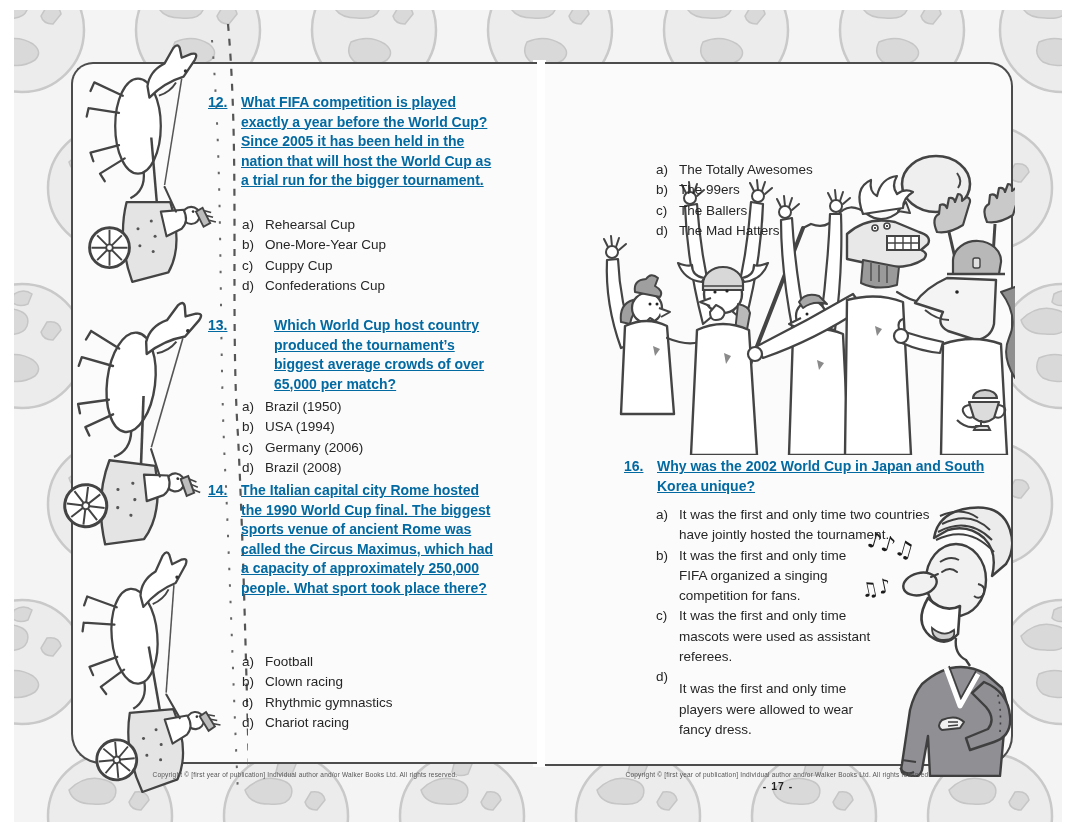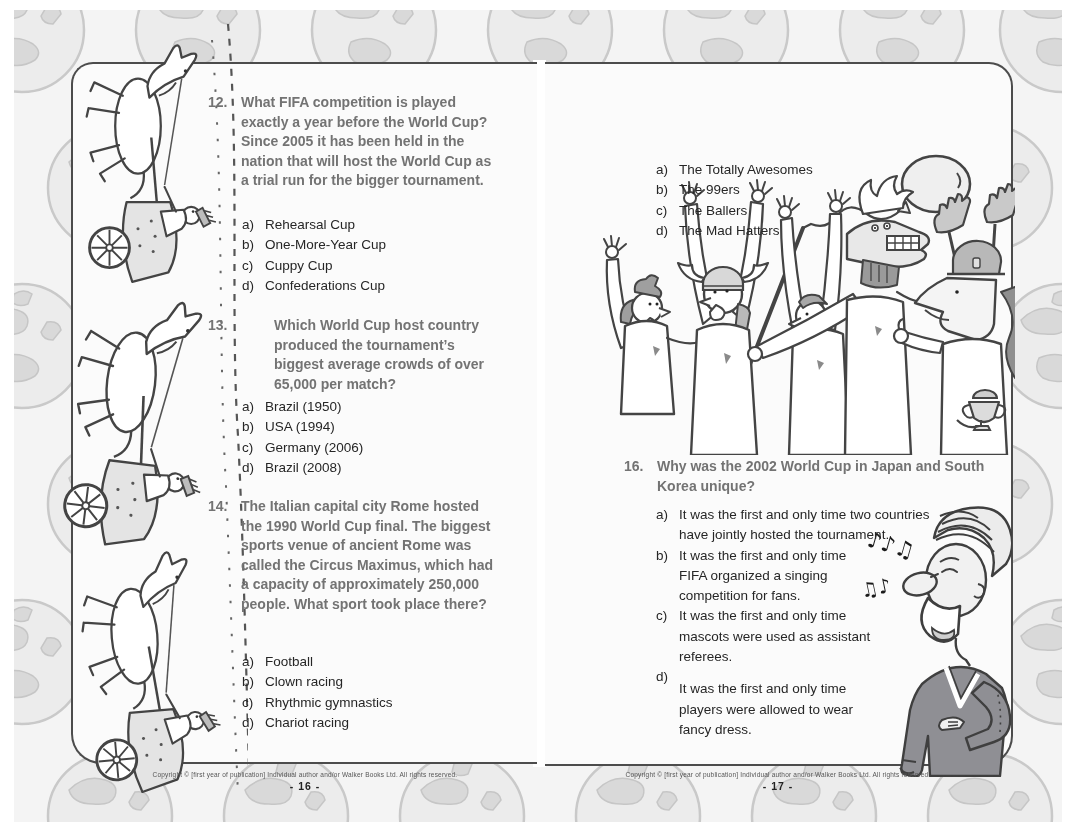--- a/index.html
+++ b/index.html
@@ -4,21 +4,21 @@
 <style>
   * { margin:0; padding:0; box-sizing:border-box; }
   body { background:#ffffff; font-family:"Liberation Sans", sans-serif; }
   .canvas { position:relative; width:1076px; height:838px; background:#ffffff; overflow:hidden; }
   .bg-pattern { position:absolute; left:14px; top:10px; }
   .gutter { position:absolute; left:533px; top:60px; width:13px; height:707px; background:#ffffff; }
   .page { position:absolute; background:#fbfbfb; border:2px solid #4c4c4c; }
   .page.left  { left:71px;  top:62px; width:466px; height:702px; border-right:none; border-radius:22px 0 0 30px; }
   .page.right { left:545px; top:62px; width:468px; height:704px; border-left:none;  border-radius:0 24px 30px 0; }
 
-  .q { position:absolute; display:flex; color:#737373; }
+  .q { position:absolute; display:flex; color:#0369a1;text-decoration:underline; }
   .q .qnum { width:33px; flex:none; font-weight:bold; font-size:14px; line-height:19.5px; }
   .q .qtext { font-weight:bold; font-size:14px; line-height:19.5px; }
   .opts { position:absolute; }
   .opt { display:flex; color:#262626; font-size:13.5px; line-height:20.3px; }
   .opt .letter { width:23px; flex:none; }
 
   .footer { position:absolute; text-align:center; color:#555; }
   .footer .copy { font-size:6.5px; line-height:8px; letter-spacing:0.2px; }
   .footer .pnum { font-size:10.5px; font-weight:bold; color:#222; letter-spacing:1px; margin-top:1px; }
 
@@ -306,21 +306,21 @@
     <div class="opt">
         <span class="letter">c)</span>
         <span class="otext">Germany (2006)</span>
       </div>
     <div class="opt">
         <span class="letter">d)</span>
         <span class="otext">Brazil (2008)</span>
       </div>
   </div>
 
-  <div class="q" style="left:208px; top:497px; width:310px;">
+  <div class="q" style="left:208px; top:481px; width:310px;">
     <div class="qnum">14.</div>
     <div class="qtext" style="max-width:262px;">The Italian capital city Rome hosted the 1990 World Cup final. The biggest sports venue of ancient Rome was called the Circus Maximus, which had a capacity of approximately 250,000 people. What sport took place there?</div>
   </div>
   <div class="opts" style="left:242px; top:652px;">
     <div class="opt">
         <span class="letter">a)</span>
         <span class="otext">Football</span>
       </div>
     <div class="opt">
         <span class="letter">b)</span>
@@ -373,20 +373,19 @@
         <span class="otext" style="max-width:206px;">It was the first and only time mascots were used as assistant referees.</span>
       </div>
     <div class="opt">
         <span class="letter">d)</span>
         <span class="otext" style="max-width:206px;margin-top:12px;">It was the first and only time players were allowed to wear fancy dress.</span>
       </div>
   </div>
 
   <div class="footer" style="left:100px; top:771px; width:410px;">
     <div class="copy">Copyright © [first year of publication] Individual author and/or Walker Books Ltd. All rights reserved.</div>
-    <div class="pnum">- 16 -</div>
   </div>
   <div class="footer" style="left:570px; top:771px; width:416px;">
     <div class="copy">Copyright © [first year of publication] Individual author and/or Walker Books Ltd. All rights reserved.</div>
     <div class="pnum">- 17 -</div>
   </div>
 
 </div>
 
 </body></html>

